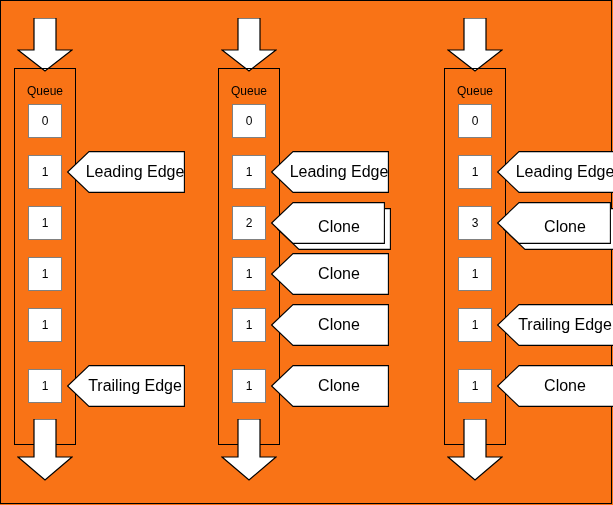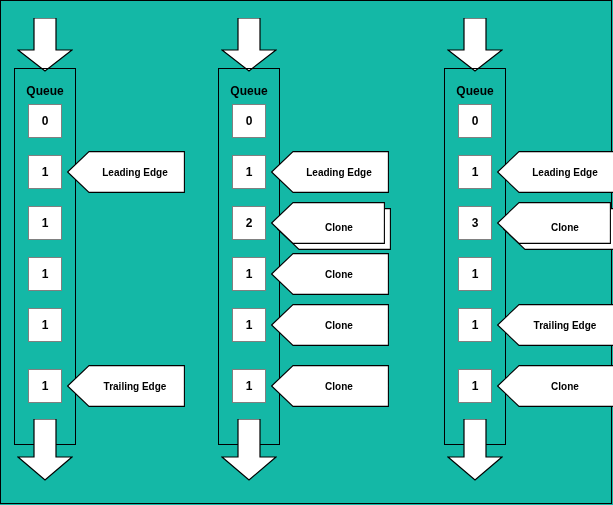--- a/index.html
+++ b/index.html
@@ -4,24 +4,23 @@
 <style>
   html,body{margin:0;padding:0;background:#ffffff;}
   body{
     font-family:"Liberation Sans","DejaVu Sans",sans-serif;
     -webkit-font-smoothing:antialiased;
   }
   #canvas{
     position:relative;
     width:613px;
     height:505px;
-    background:#14b8a6;
+    background:#f97316;
     box-sizing:border-box;
     overflow:hidden;
-    font-weight:bold;
   }
   
   #page-frame{
     position:absolute;
     left:0px; top:0px;
     width:612px; height:504px;
     border:1px solid #000000;
     box-sizing:border-box;
     pointer-events:none;
   }
@@ -75,21 +74,21 @@
   .callout svg{ position:absolute; left:0; top:0; display:block; }
   .callout .cap{
     position:absolute;
     left:22px;
     top:0;
     width:92px;
     height:42px;
     display:flex;
     align-items:center;
     justify-content:center;
-    font-size:10px;
+    font-size:16px;
     color:#000000;
     white-space:nowrap;
     pointer-events:none;
   }
   .callout.stacked{ height:50px; }
   .callout.stacked .cap{ top:4px; }
 </style>
 </head>
 <body>
 

